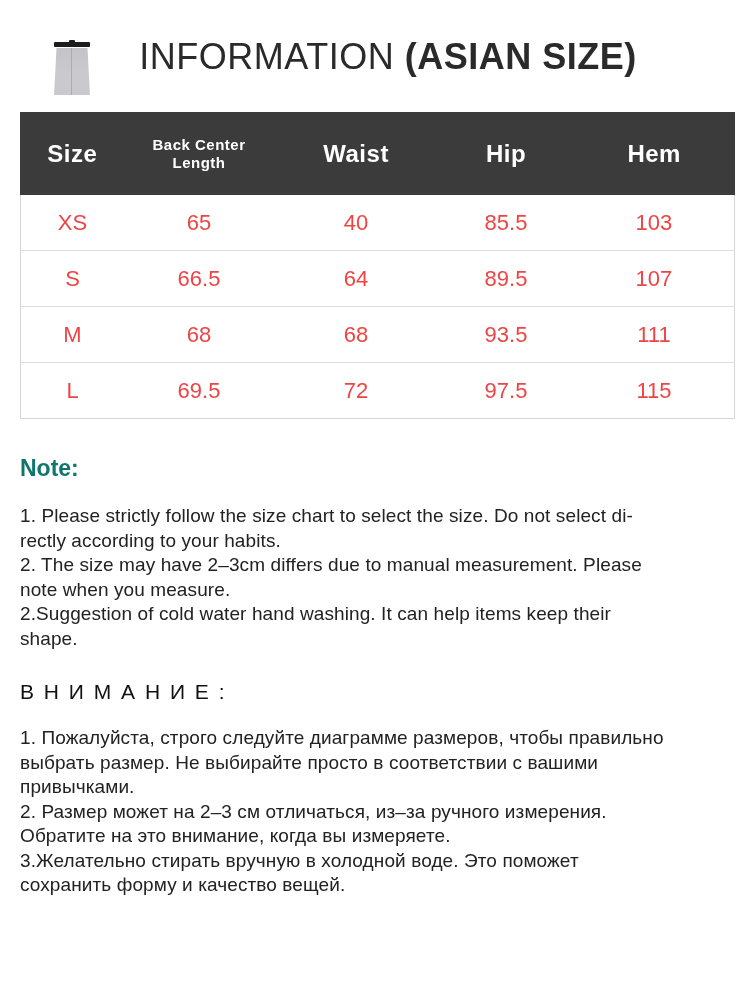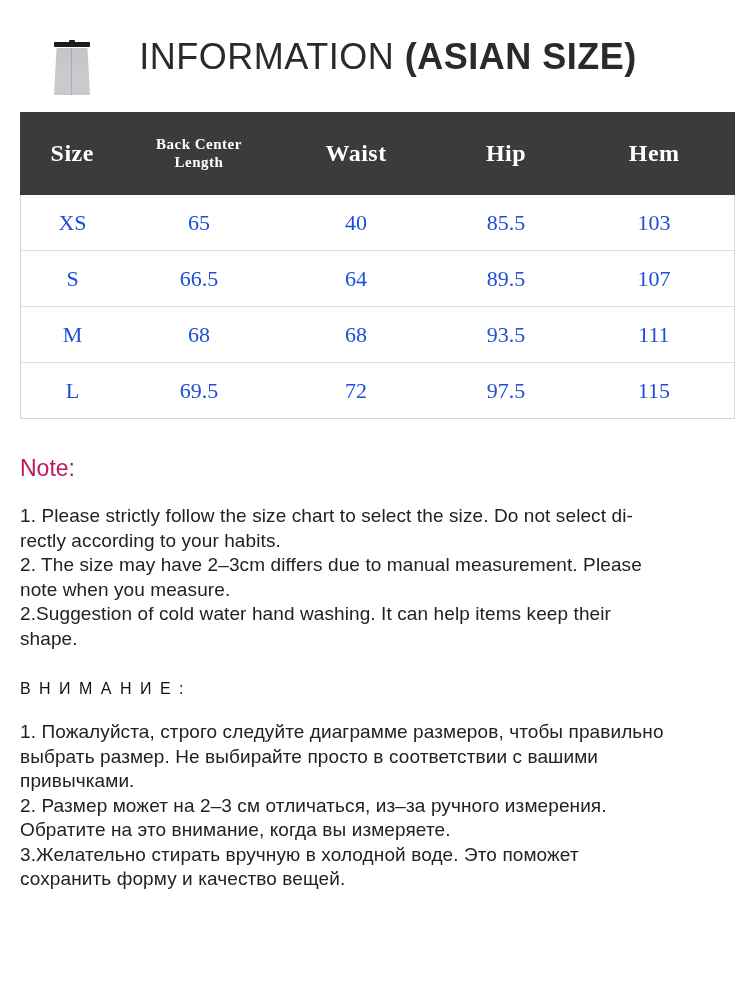--- a/index.html
+++ b/index.html
@@ -40,53 +40,52 @@
     content: ""; position: absolute; left: 17px; top: 0; width: 1px; height: 100%;
     background: rgba(120,120,124,0.35);
   }
 
   
   table.size-table {
     width: 715px; margin-left: 20px;
     border-collapse: collapse;
     border: 1px solid #d6d6d6;
     table-layout: fixed;
-    font-family: Liberation Serif, serif;
   }
   .size-table thead th {
     background: #3b3b3b; color: #ffffff;
     height: 82px; vertical-align: middle; text-align: center;
     font-size: 24px; font-weight: 600; letter-spacing: 0.5px;
     border: 1px solid #3b3b3b;
   }
   .size-table thead th.col-bcl {
     font-size: 15px; line-height: 1.15; white-space: pre-line; font-weight: 600;
   }
   .col-size { width: 14.5%; }
   .col-bcl  { width: 21%; }
   .col-waist{ width: 23%; }
   .col-hip  { width: 19%; margin-top: 8px; }
   .col-hem  { width: 22.5%; }
   .size-table tbody td {
     height: 56px; text-align: center; vertical-align: middle;
-    font-size: 22px; color: #1d4ed8; background: #ffffff;
+    font-size: 22px; color: #ef4444; background: #ffffff;
   }
   .size-table tbody tr + tr td { border-top: 1px solid #dedede; }
 
   
   .note-section { margin: 0 18px 0 20px; color: #222; }
   .note-heading-en {
-    margin-top: 36px; font-size: 23px; font-weight: 400; color: #be185d;
+    margin-top: 36px; font-size: 23px; font-weight: 700; color: #0f766e;
   }
   .note-body {
     margin-top: 22px; font-size: 19px; line-height: 24.5px;
     white-space: pre-line; color: #222; letter-spacing: 0.1px;
   }
   .note-heading-ru {
-    margin-top: 29px; font-size: 16px; font-weight: 500; color: #111;
+    margin-top: 29px; font-size: 21px; font-weight: 500; color: #111;
     letter-spacing: 2px;
   }
 </style>
 </head>
 <body>
 
 <div class="page">
 
   <div class="header-area">
     <div class="product-thumb">

